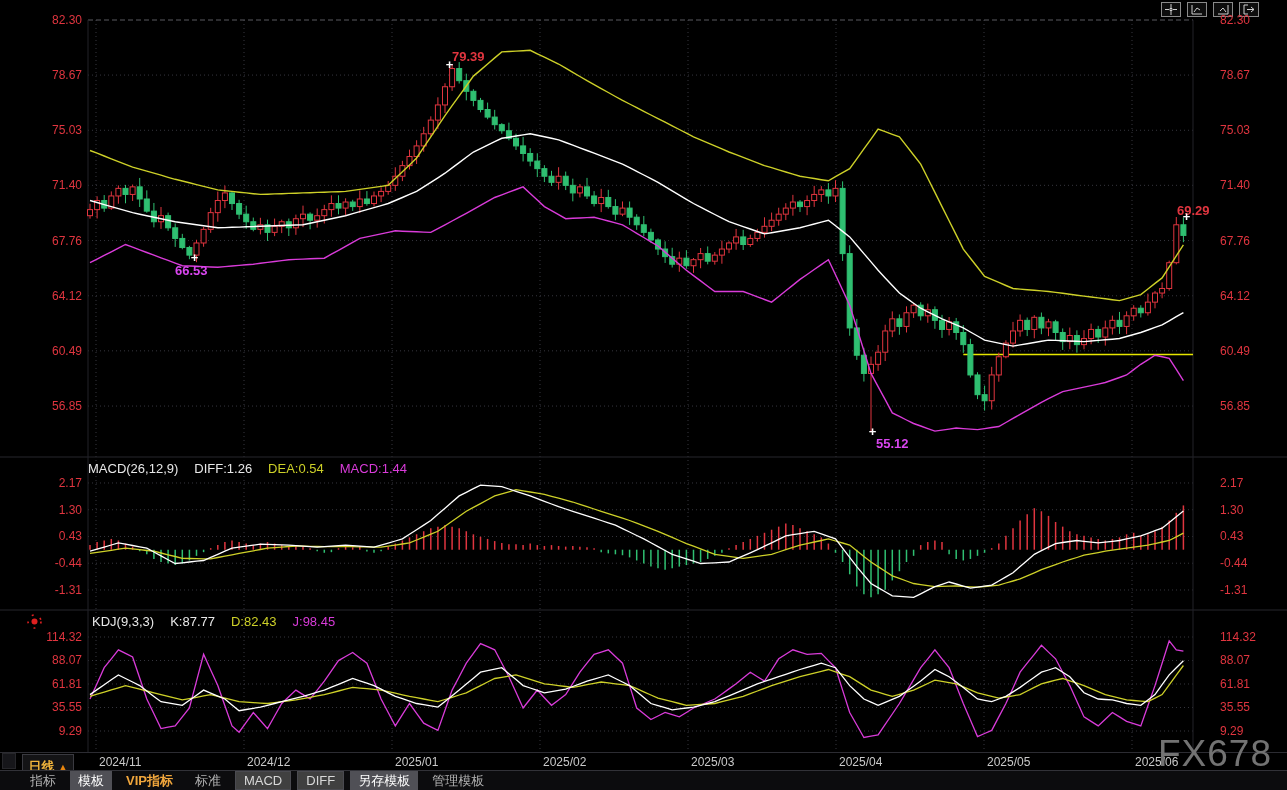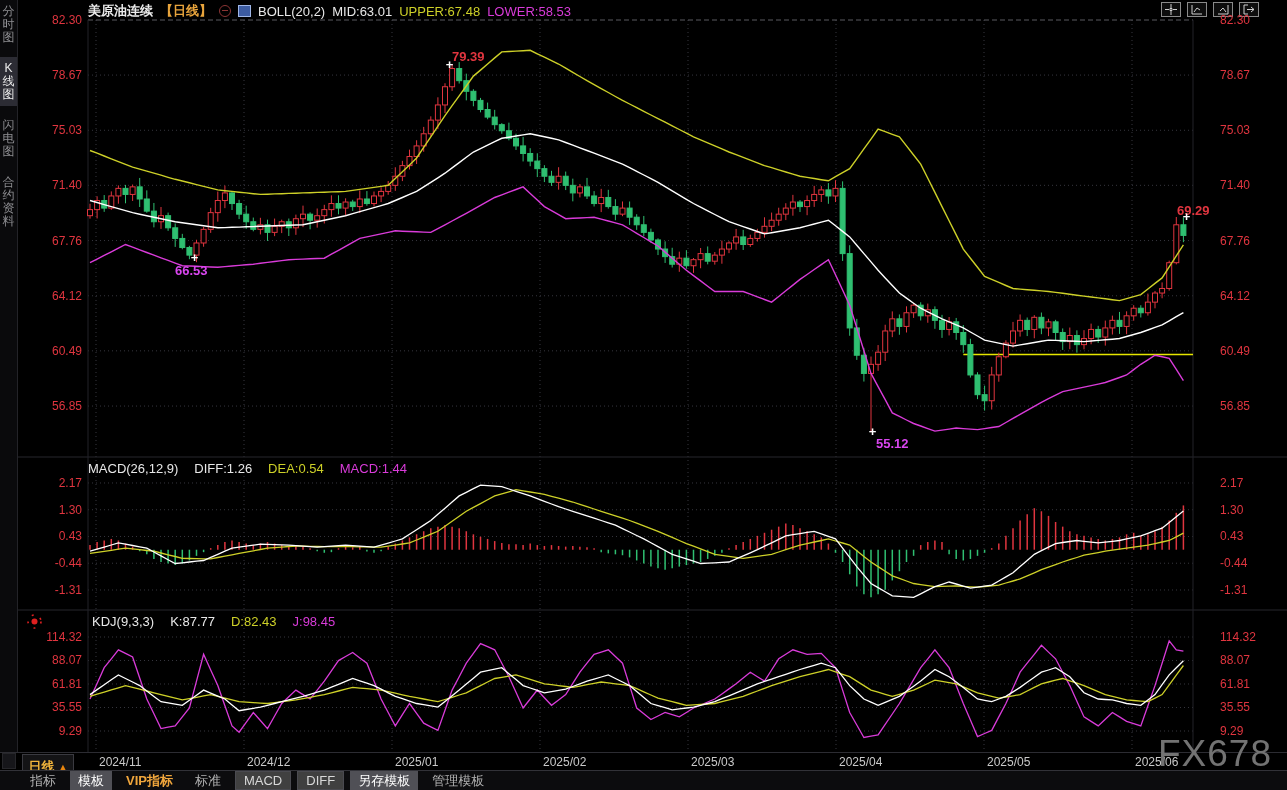--- a/index.html
+++ b/index.html
@@ -577,37 +577,21 @@
       <line x1="1169.2" y1="549.7" x2="1169.2" y2="520.4875000000001" stroke="#e0353f" stroke-width="1.5"></line>
       <line x1="1176.3" y1="549.7" x2="1176.3" y2="512.8000000000001" stroke="#e0353f" stroke-width="1.5"></line>
       <line x1="1183.3999999999999" y1="549.7" x2="1183.3999999999999" y2="505.4200000000001" stroke="#e0353f" stroke-width="1.5"></line>
       <polyline points="90.0,553.4 97.1,552.3 104.2,551.3 111.3,550.3 118.4,549.2 125.5,548.2 132.6,548.9 139.7,549.7 146.8,550.5 153.9,551.2 161.0,553.0 168.1,554.8 175.2,556.5 182.3,558.3 189.4,558.5 196.5,558.6 203.6,558.8 210.7,558.9 217.8,557.5 224.9,556.2 232.0,554.8 239.1,553.4 246.2,552.1 253.3,550.8 260.4,549.5 267.5,548.2 274.6,547.6 281.7,547.1 288.8,546.5 295.9,546.0 303.0,546.2 310.1,546.3 317.2,546.5 324.3,546.6 331.4,546.6 338.5,546.6 345.6,546.6 352.7,546.6 359.8,546.8 366.9,546.9 374.0,547.1 381.1,547.2 388.2,546.2 395.3,545.1 402.4,544.0 409.5,542.9 416.6,540.0 423.7,537.1 430.8,534.2 437.9,531.3 445.0,526.3 452.1,521.3 459.2,516.3 466.3,511.3 473.4,507.4 480.5,503.6 487.6,499.7 494.7,495.9 501.8,493.8 508.9,491.8 516.0,489.7 523.1,490.9 530.2,492.0 537.3,493.2 544.4,494.4 551.5,496.3 558.6,498.2 565.7,500.1 572.8,502.0 579.9,504.3 587.0,506.7 594.1,509.0 601.2,511.3 608.3,513.6 615.4,515.9 622.5,518.2 629.6,520.5 636.7,523.2 643.8,525.9 650.9,528.6 658.0,531.3 665.1,534.3 672.2,537.4 679.3,540.5 686.4,543.6 693.5,546.2 700.6,548.9 707.7,551.6 714.8,554.3 721.9,555.3 729.0,556.3 736.1,557.3 743.2,558.3 750.3,557.3 757.4,556.3 764.5,555.3 771.6,554.3 778.7,552.0 785.8,549.7 792.9,547.4 800.0,545.1 807.1,543.6 814.2,542.0 821.3,540.5 828.4,538.9 835.5,541.0 842.6,543.0 849.7,545.1 856.8,550.7 863.9,556.4 871.0,562.0 878.1,566.6 885.2,571.2 892.3,575.8 899.4,578.4 906.5,581.0 913.6,583.5 920.7,584.6 927.8,585.6 934.9,586.6 942.0,586.4 949.1,586.2 956.2,586.0 963.3,586.4 970.4,586.8 977.5,587.2 984.6,586.5 991.7,585.8 998.8,585.1 1005.9,583.0 1013.0,581.0 1020.1,578.9 1027.2,575.8 1034.3,572.8 1041.4,569.7 1048.5,567.1 1055.6,564.6 1062.7,562.0 1069.8,559.7 1076.9,557.5 1084.0,555.2 1091.1,553.9 1098.2,552.6 1105.3,551.2 1112.4,550.2 1119.5,549.2 1126.6,548.2 1133.7,547.1 1140.8,546.1 1147.9,545.1 1155.0,543.6 1162.1,542.0 1169.2,540.5 1176.3,536.8 1183.4,533.1" fill="none" stroke="#cdd028" stroke-width="1.3"></polyline>
       <polyline points="90.0,551.2 97.1,549.2 104.2,547.1 111.3,545.0 118.4,542.9 125.5,544.2 132.6,545.5 139.7,546.9 146.8,548.2 153.9,552.0 161.0,555.9 168.1,559.7 175.2,563.5 182.3,562.8 189.4,562.0 196.5,561.2 203.6,560.5 210.7,557.4 217.8,554.3 224.9,551.2 232.0,548.2 239.1,547.2 246.2,546.2 253.3,545.2 260.4,544.2 267.5,544.4 274.6,544.6 281.7,544.9 288.8,545.1 295.9,545.6 303.0,546.2 310.1,546.7 317.2,547.2 324.3,546.7 331.4,546.2 338.5,545.6 345.6,545.1 352.7,545.6 359.8,546.2 366.9,546.7 374.0,547.2 381.1,545.2 388.2,543.1 395.3,541.0 402.4,538.9 409.5,534.3 416.6,529.7 423.7,525.1 430.8,520.5 437.9,514.3 445.0,508.2 452.1,502.0 459.2,495.9 466.3,492.3 473.4,488.7 480.5,485.1 487.6,485.6 494.7,486.2 501.8,486.7 508.9,489.0 516.0,491.3 523.1,493.6 530.2,495.9 537.3,498.6 544.4,501.3 551.5,504.0 558.6,506.7 565.7,509.0 572.8,511.3 579.9,513.6 587.0,515.9 594.1,518.2 601.2,520.5 608.3,522.8 615.4,525.1 622.5,528.6 629.6,532.0 636.7,535.5 643.8,538.9 650.9,542.8 658.0,546.6 665.1,550.5 672.2,554.3 679.3,556.6 686.4,558.9 693.5,561.2 700.6,563.5 707.7,563.2 714.8,562.8 721.9,562.4 729.0,562.0 736.1,558.9 743.2,555.9 750.3,552.8 757.4,549.7 764.5,546.2 771.6,542.8 778.7,539.3 785.8,535.9 792.9,534.7 800.0,533.6 807.1,532.4 814.2,531.3 821.3,533.8 828.4,536.4 835.5,538.9 842.6,548.2 849.7,557.4 856.8,566.6 863.9,575.1 871.0,583.5 878.1,587.6 885.2,591.7 892.3,595.8 899.4,596.3 906.5,596.9 913.6,597.4 920.7,593.8 927.8,590.2 934.9,586.6 942.0,584.3 949.1,582.0 956.2,584.0 963.3,586.1 970.4,588.1 977.5,587.1 984.6,586.1 991.7,585.1 998.8,581.0 1005.9,576.9 1013.0,572.8 1020.1,566.6 1027.2,560.5 1034.3,554.3 1041.4,550.7 1048.5,547.1 1055.6,543.6 1062.7,542.5 1069.8,541.5 1076.9,540.5 1084.0,541.3 1091.1,542.1 1098.2,542.9 1105.3,542.1 1112.4,541.3 1119.5,540.5 1126.6,538.9 1133.7,537.4 1140.8,535.9 1147.9,533.3 1155.0,530.7 1162.1,528.2 1169.2,522.4 1176.3,516.7 1183.4,511.0" fill="none" stroke="#ffffff" stroke-width="1.3"></polyline>
       <polyline points="90.0,699.0 97.1,683.4 104.2,667.7 111.3,658.8 118.4,649.8 125.5,653.4 132.6,657.0 139.7,678.0 146.8,699.0 153.9,713.8 161.0,728.6 168.1,727.2 175.2,725.9 182.3,716.9 189.4,708.0 196.5,681.1 203.6,654.3 210.7,670.0 217.8,685.6 224.9,705.8 232.0,725.9 239.1,732.2 246.2,722.3 253.3,712.5 260.4,720.5 267.5,728.6 274.6,716.0 281.7,703.5 288.8,696.8 295.9,690.1 303.0,694.6 310.1,699.0 317.2,690.1 324.3,681.1 331.4,670.8 338.5,660.6 345.6,656.5 352.7,652.5 359.8,657.9 366.9,663.2 374.0,681.1 381.1,699.0 388.2,712.5 395.3,725.9 402.4,714.7 409.5,703.5 416.6,713.4 423.7,723.2 430.8,726.8 437.9,730.4 445.0,710.2 452.1,690.1 459.2,676.7 466.3,663.2 473.4,653.4 480.5,643.6 487.6,646.7 494.7,649.8 501.8,663.2 508.9,676.7 516.0,692.3 523.1,708.0 530.2,699.0 537.3,690.1 544.4,697.7 551.5,705.3 558.6,699.9 565.7,694.6 572.8,683.4 579.9,672.2 587.0,663.2 594.1,654.3 601.2,652.1 608.3,649.8 615.4,656.5 622.5,663.2 629.6,685.6 636.7,708.0 643.8,713.8 650.9,719.6 658.0,716.0 665.1,712.5 672.2,714.7 679.3,716.9 686.4,712.5 693.5,708.0 700.6,705.0 707.7,702.0 714.8,699.0 721.9,694.0 729.0,688.9 736.1,683.8 743.2,678.0 750.3,672.2 757.4,676.7 764.5,681.1 771.6,670.0 778.7,658.8 785.8,654.3 792.9,649.8 800.0,652.1 807.1,654.3 814.2,653.8 821.3,653.4 828.4,660.6 835.5,667.7 842.6,690.1 849.7,712.5 856.8,725.0 863.9,737.5 871.0,736.2 878.1,734.8 885.2,724.4 892.3,714.0 899.4,703.5 906.5,691.6 913.6,679.6 920.7,667.7 927.8,658.8 934.9,649.8 942.0,658.8 949.1,667.7 956.2,685.6 963.3,703.5 970.4,720.1 977.5,736.6 984.6,733.5 991.7,730.4 998.8,716.9 1005.9,703.5 1013.0,687.9 1020.1,672.2 1027.2,663.2 1034.3,654.3 1041.4,645.3 1048.5,652.1 1055.6,658.8 1062.7,672.2 1069.8,685.6 1076.9,701.3 1084.0,716.9 1091.1,721.4 1098.2,725.9 1105.3,719.2 1112.4,712.5 1119.5,716.9 1126.6,721.4 1133.7,723.7 1140.8,725.9 1147.9,705.8 1155.0,685.6 1162.1,663.2 1169.2,640.9 1176.3,649.8 1183.4,651.2" fill="none" stroke="#d93bd9" stroke-width="1.3"></polyline>
       <polyline points="90.0,696.4 97.1,694.2 104.2,692.1 111.3,689.9 118.4,687.8 125.5,685.6 132.6,687.4 139.7,689.2 146.8,691.0 153.9,692.8 161.0,694.6 168.1,696.4 175.2,698.1 182.3,699.9 189.4,698.6 196.5,697.3 203.6,695.9 210.7,694.6 217.8,696.4 224.9,698.1 232.0,699.9 239.1,701.7 246.2,702.2 253.3,702.6 260.4,703.1 267.5,703.5 274.6,702.6 281.7,701.7 288.8,700.8 295.9,699.9 303.0,698.6 310.1,697.3 317.2,695.9 324.3,694.6 331.4,692.8 338.5,691.0 345.6,689.2 352.7,687.4 359.8,688.1 366.9,688.7 374.0,689.4 381.1,690.1 388.2,691.7 395.3,693.2 402.4,694.8 409.5,696.4 416.6,697.7 423.7,699.0 430.8,700.4 437.9,701.7 445.0,699.5 452.1,697.3 459.2,695.0 466.3,692.8 473.4,689.2 480.5,685.6 487.6,682.0 494.7,678.5 501.8,677.3 508.9,676.1 516.0,674.9 523.1,677.1 530.2,679.4 537.3,681.6 544.4,683.8 551.5,684.7 558.6,685.6 565.7,686.5 572.8,687.4 579.9,686.1 587.0,684.7 594.1,683.4 601.2,682.0 608.3,682.9 615.4,683.8 622.5,684.7 629.6,685.6 636.7,688.7 643.8,691.9 650.9,695.0 658.0,698.1 665.1,699.9 672.2,701.7 679.3,703.5 686.4,705.3 693.5,704.9 700.6,704.4 707.7,704.0 714.8,703.5 721.9,701.7 729.0,699.9 736.1,698.1 743.2,696.4 750.3,693.7 757.4,691.0 764.5,688.3 771.6,685.6 778.7,683.4 785.8,681.1 792.9,678.9 800.0,676.7 807.1,674.9 814.2,673.1 821.3,671.3 828.4,669.5 835.5,671.9 842.6,674.3 849.7,676.7 856.8,681.1 863.9,685.6 871.0,690.1 878.1,692.2 885.2,694.3 892.3,696.4 899.4,694.3 906.5,692.2 913.6,690.1 920.7,686.8 927.8,683.5 934.9,680.2 942.0,681.4 949.1,682.6 956.2,683.8 963.3,686.8 970.4,689.8 977.5,692.8 984.6,694.6 991.7,696.4 998.8,698.1 1005.9,697.0 1013.0,695.8 1020.1,694.6 1027.2,691.0 1034.3,687.4 1041.4,683.8 1048.5,682.0 1055.6,680.2 1062.7,678.5 1069.8,680.8 1076.9,683.2 1084.0,685.6 1091.1,688.6 1098.2,691.6 1105.3,694.6 1112.4,696.4 1119.5,698.1 1126.6,699.9 1133.7,700.5 1140.8,701.1 1147.9,701.7 1155.0,698.1 1162.1,694.6 1169.2,684.9 1176.3,675.2 1183.4,665.5" fill="none" stroke="#cdd028" stroke-width="1.3"></polyline>
       <polyline points="90.0,694.6 97.1,689.6 104.2,684.7 111.3,679.8 118.4,674.9 125.5,678.5 132.6,682.0 139.7,685.6 146.8,691.0 153.9,696.4 161.0,701.7 168.1,702.9 175.2,704.1 182.3,705.3 189.4,700.2 196.5,695.2 203.6,690.1 210.7,693.1 217.8,696.1 224.9,699.0 232.0,704.9 239.1,710.7 246.2,709.5 253.3,708.3 260.4,707.1 267.5,705.3 274.6,703.5 281.7,701.7 288.8,699.9 295.9,698.1 303.0,696.4 310.1,694.3 317.2,692.2 324.3,690.1 331.4,687.2 338.5,684.3 345.6,681.4 352.7,678.5 359.8,680.8 366.9,683.2 374.0,685.6 381.1,689.2 388.2,692.8 395.3,696.4 402.4,698.7 409.5,701.1 416.6,703.5 423.7,704.7 430.8,705.9 437.9,707.1 445.0,701.4 452.1,695.8 459.2,690.1 466.3,684.1 473.4,678.2 480.5,672.2 487.6,670.7 494.7,669.2 501.8,667.7 508.9,673.7 516.0,679.6 523.1,685.6 530.2,688.0 537.3,690.4 544.4,692.8 551.5,691.6 558.6,690.4 565.7,689.2 572.8,686.5 579.9,683.8 587.0,681.1 594.1,679.1 601.2,677.0 608.3,674.9 615.4,678.5 622.5,682.0 629.6,685.6 636.7,691.6 643.8,697.5 650.9,703.5 658.0,705.6 665.1,707.7 672.2,709.8 679.3,708.9 686.4,708.0 693.5,707.1 700.6,705.3 707.7,703.5 714.8,701.7 721.9,698.7 729.0,695.8 736.1,692.8 743.2,689.8 750.3,686.8 757.4,683.8 764.5,681.4 771.6,679.1 778.7,676.7 785.8,674.3 792.9,671.9 800.0,669.5 807.1,667.4 814.2,665.3 821.3,663.2 828.4,665.5 835.5,667.7 842.6,676.7 849.7,685.6 856.8,692.3 863.9,699.0 871.0,702.2 878.1,705.3 885.2,702.3 892.3,699.3 899.4,696.4 906.5,691.3 913.6,686.2 920.7,681.1 927.8,675.3 934.9,669.5 942.0,673.1 949.1,676.7 956.2,682.0 963.3,687.4 970.4,693.2 977.5,699.0 984.6,700.4 991.7,701.7 998.8,699.0 1005.9,696.4 1013.0,691.9 1020.1,687.4 1027.2,682.3 1034.3,677.3 1041.4,672.2 1048.5,670.0 1055.6,667.7 1062.7,672.2 1069.8,676.7 1076.9,684.7 1084.0,692.8 1091.1,695.9 1098.2,699.0 1105.3,699.5 1112.4,699.9 1119.5,701.7 1126.6,703.5 1133.7,704.4 1140.8,705.3 1147.9,699.9 1155.0,694.6 1162.1,684.7 1169.2,674.9 1176.3,667.8 1183.4,660.8" fill="none" stroke="#ffffff" stroke-width="1.3"></polyline>
     </svg>
 
-  <div id="sidebar">
-      <div class="side-item">分时图</div>
-      <div class="side-item active">K线图</div>
-      <div class="side-item">闪电图</div>
-      <div class="side-item">合约资料</div>
-    </div>
-
-  <div id="header">
-    <span class="hd-symbol">美原油连续</span>
-    <span class="hd-period">【日线】</span>
-    <span class="hd-minus"></span>
-    <span class="hd-charticon"></span>
-    <span class="hd-white">BOLL(20,2)</span>
-    <span class="hd-white">MID:63.01</span>
-    <span class="hd-yellow">UPPER:67.48</span>
-    <span class="hd-magenta">LOWER:58.53</span>
-  </div>
+
 
   <div id="top-tools">
     <div class="tool-btn">
       <svg width="12" height="11">
           <path d="M6 0v4M6 7v4M0 5.5h4M8 5.5h4M5 4.5h2v2H5z" stroke="#cfcfcf" fill="none"></path>
         </svg>
     </div>
     <div class="tool-btn">
       <svg width="12" height="11">
           <path d="M1 1v9h10M3 8l3-4 3 2" stroke="#cfcfcf" fill="none"></path>

